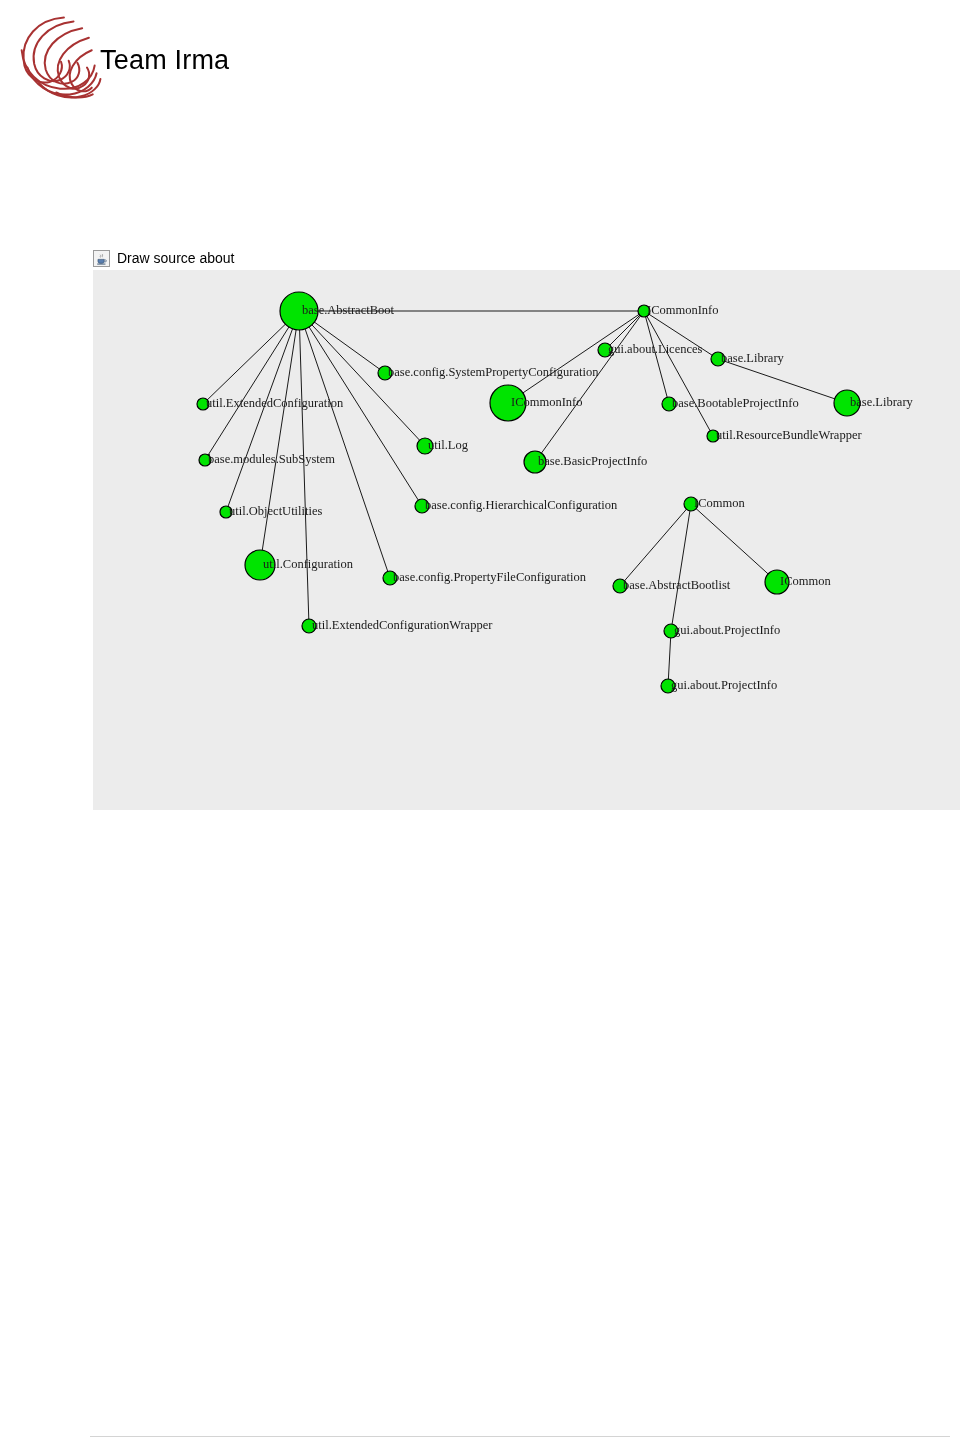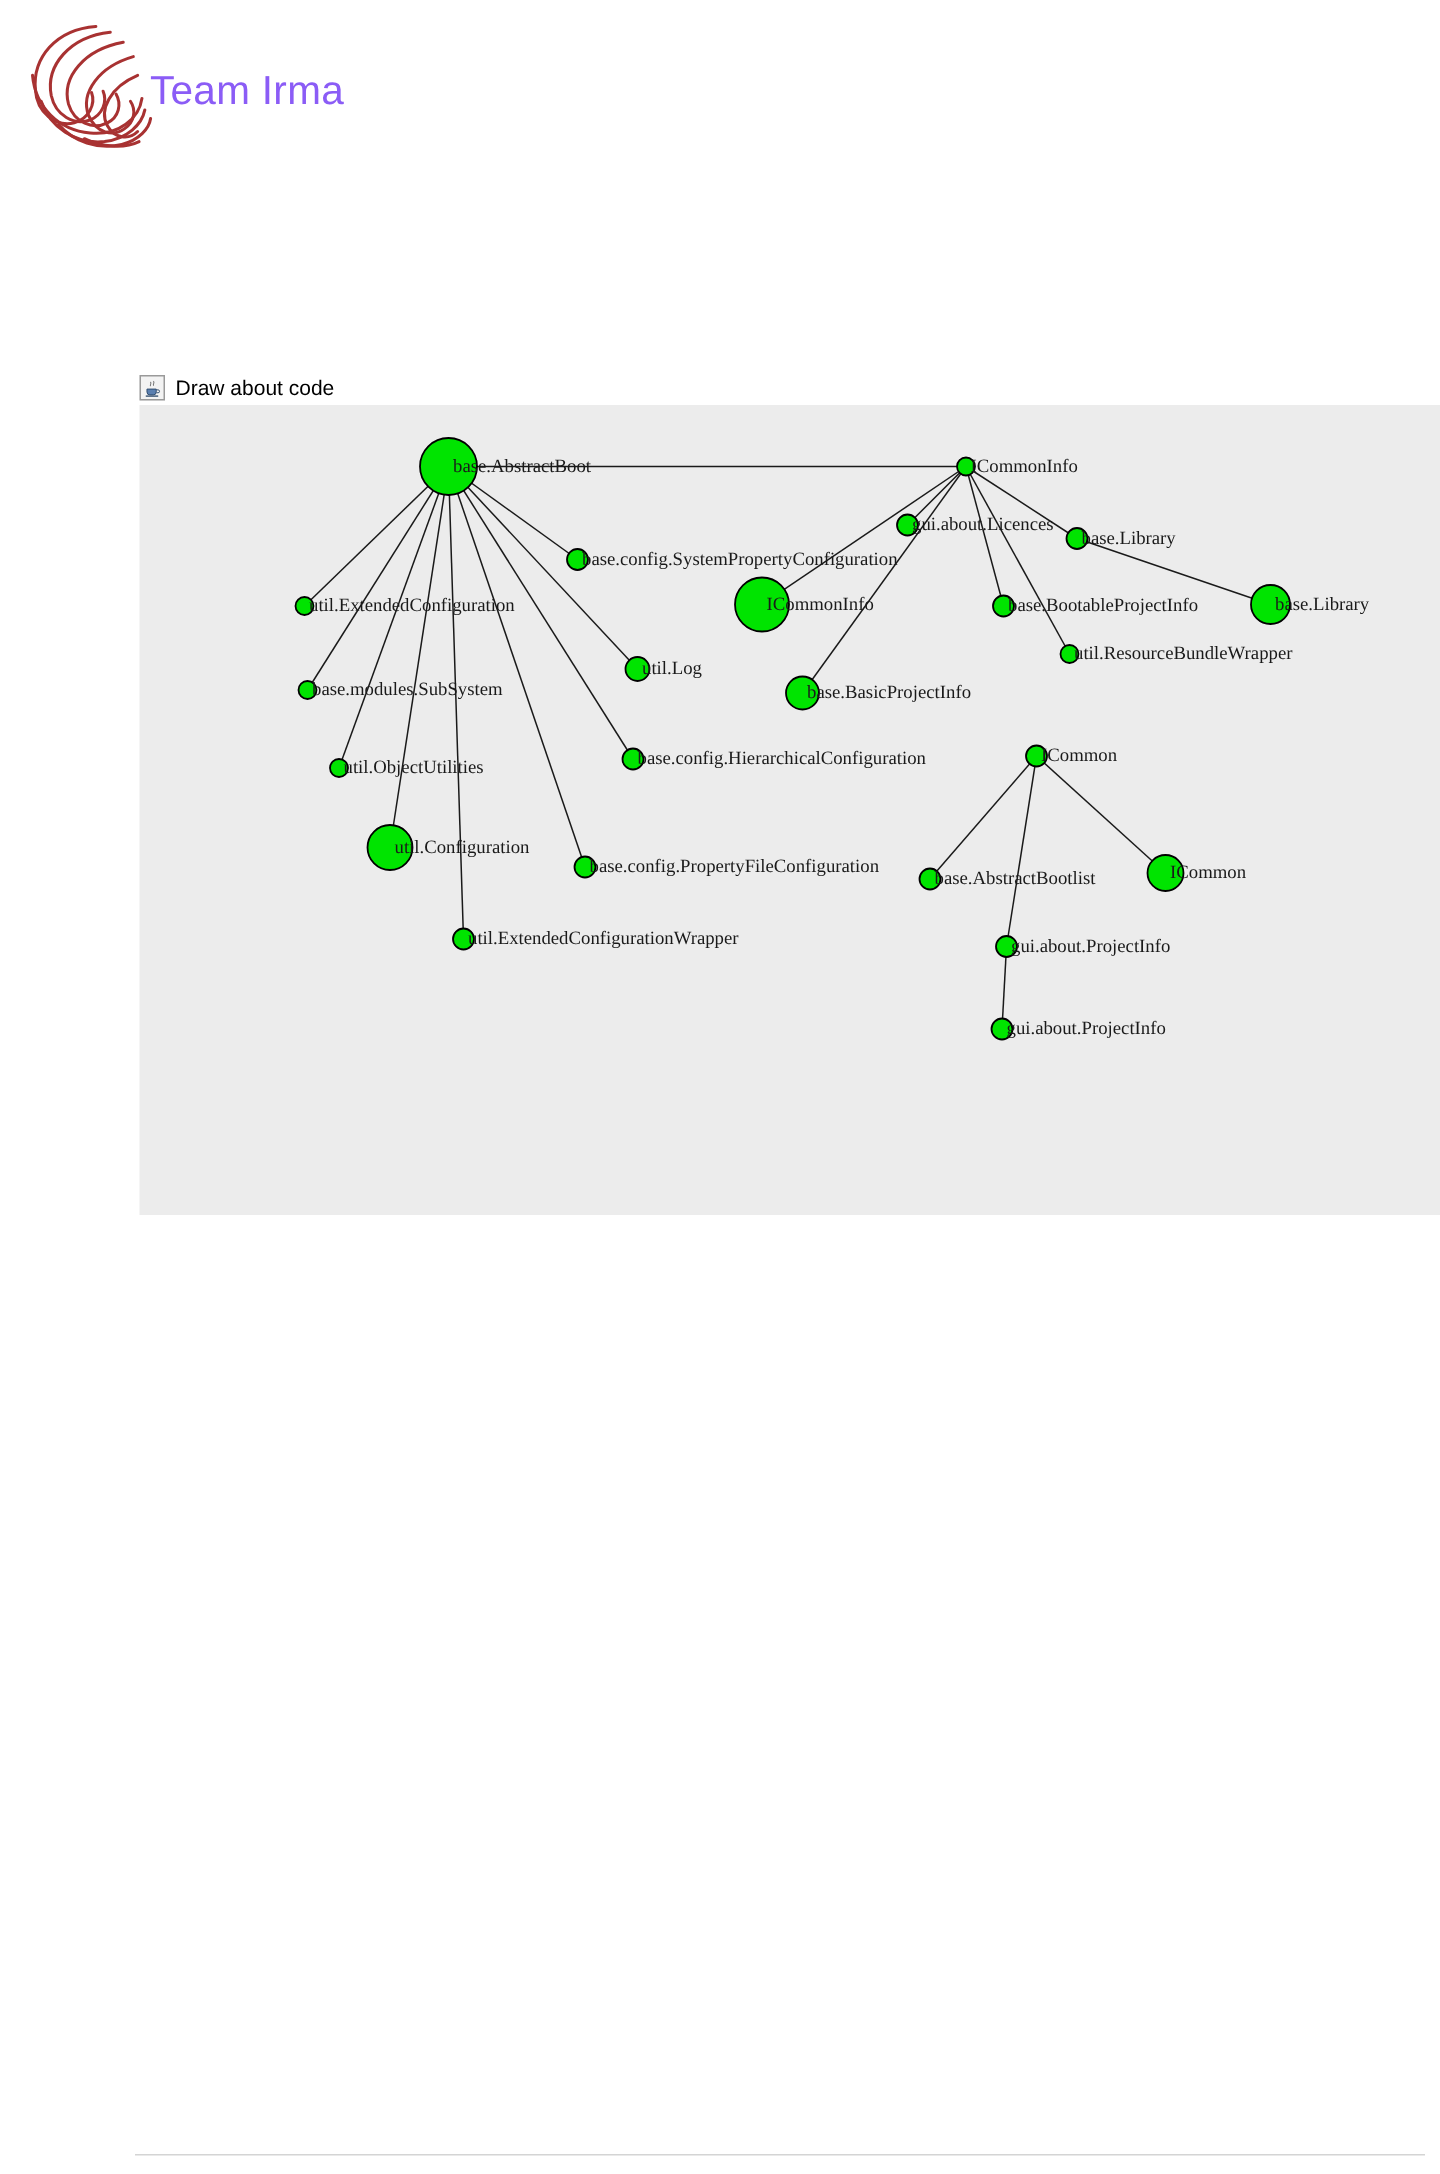--- a/index.html
+++ b/index.html
@@ -29,21 +29,21 @@
     top: 8px;
     width: 96px;
     height: 96px;
   }
   #brand-title {
     position: absolute;
     left: 100px;
     top: 45px;
     font-family: "Liberation Sans", sans-serif;
     font-size: 27px;
-    color: #8b5cf6;
+    color: #000000;
     letter-spacing: 0.2px;
     white-space: nowrap;
   }
 
   
   #applet-window {
     position: absolute;
     left: 93px;
     top: 246px;
     width: 867px;
@@ -144,21 +144,21 @@
   <div id="window-titlebar">
     <span id="java-icon">
       <svg viewBox="0 0 17 17" width="15" height="15" aria-hidden="true">
         <path d="M4.5 9.5 h7 v2.2 a2.2 2.2 0 0 1 -2.2 2.2 h-2.6 a2.2 2.2 0 0 1 -2.2 -2.2 z" fill="#5a7fb0" stroke="#2d4a6b" stroke-width="0.7"></path>
         <path d="M11.6 10.1 h1.3 a1.1 1.1 0 0 1 0 2.2 h-1.3" fill="none" stroke="#2d4a6b" stroke-width="0.7"></path>
         <path d="M7 4.2 c1.6 1.1 -0.8 1.9 0.3 3.1" fill="none" stroke="#7a7a7a" stroke-width="0.8"></path>
         <path d="M9.3 3.6 c1.6 1.2 -0.8 2.1 0.3 3.4" fill="none" stroke="#7a7a7a" stroke-width="0.8"></path>
         <rect x="3.6" y="14.3" width="9.4" height="1" fill="#2d4a6b"></rect>
       </svg>
     </span>
-    <span id="window-title-text">Draw about code</span>
+    <span id="window-title-text">Draw source about</span>
   </div>
 
   <div id="graph-canvas">
     <svg id="graph-svg" viewBox="0 0 867 444">
       <g id="edge-layer">
           <line x1="206" y1="41" x2="292" y2="103" class="graph-edge" stroke="#1a1a1a"></line>
           <line x1="206" y1="41" x2="110" y2="134" class="graph-edge" stroke="#1a1a1a"></line>
           <line x1="206" y1="41" x2="332" y2="176" class="graph-edge" stroke="#1a1a1a"></line>
           <line x1="206" y1="41" x2="112" y2="190" class="graph-edge" stroke="#1a1a1a"></line>
           <line x1="206" y1="41" x2="133" y2="242" class="graph-edge" stroke="#1a1a1a"></line>

